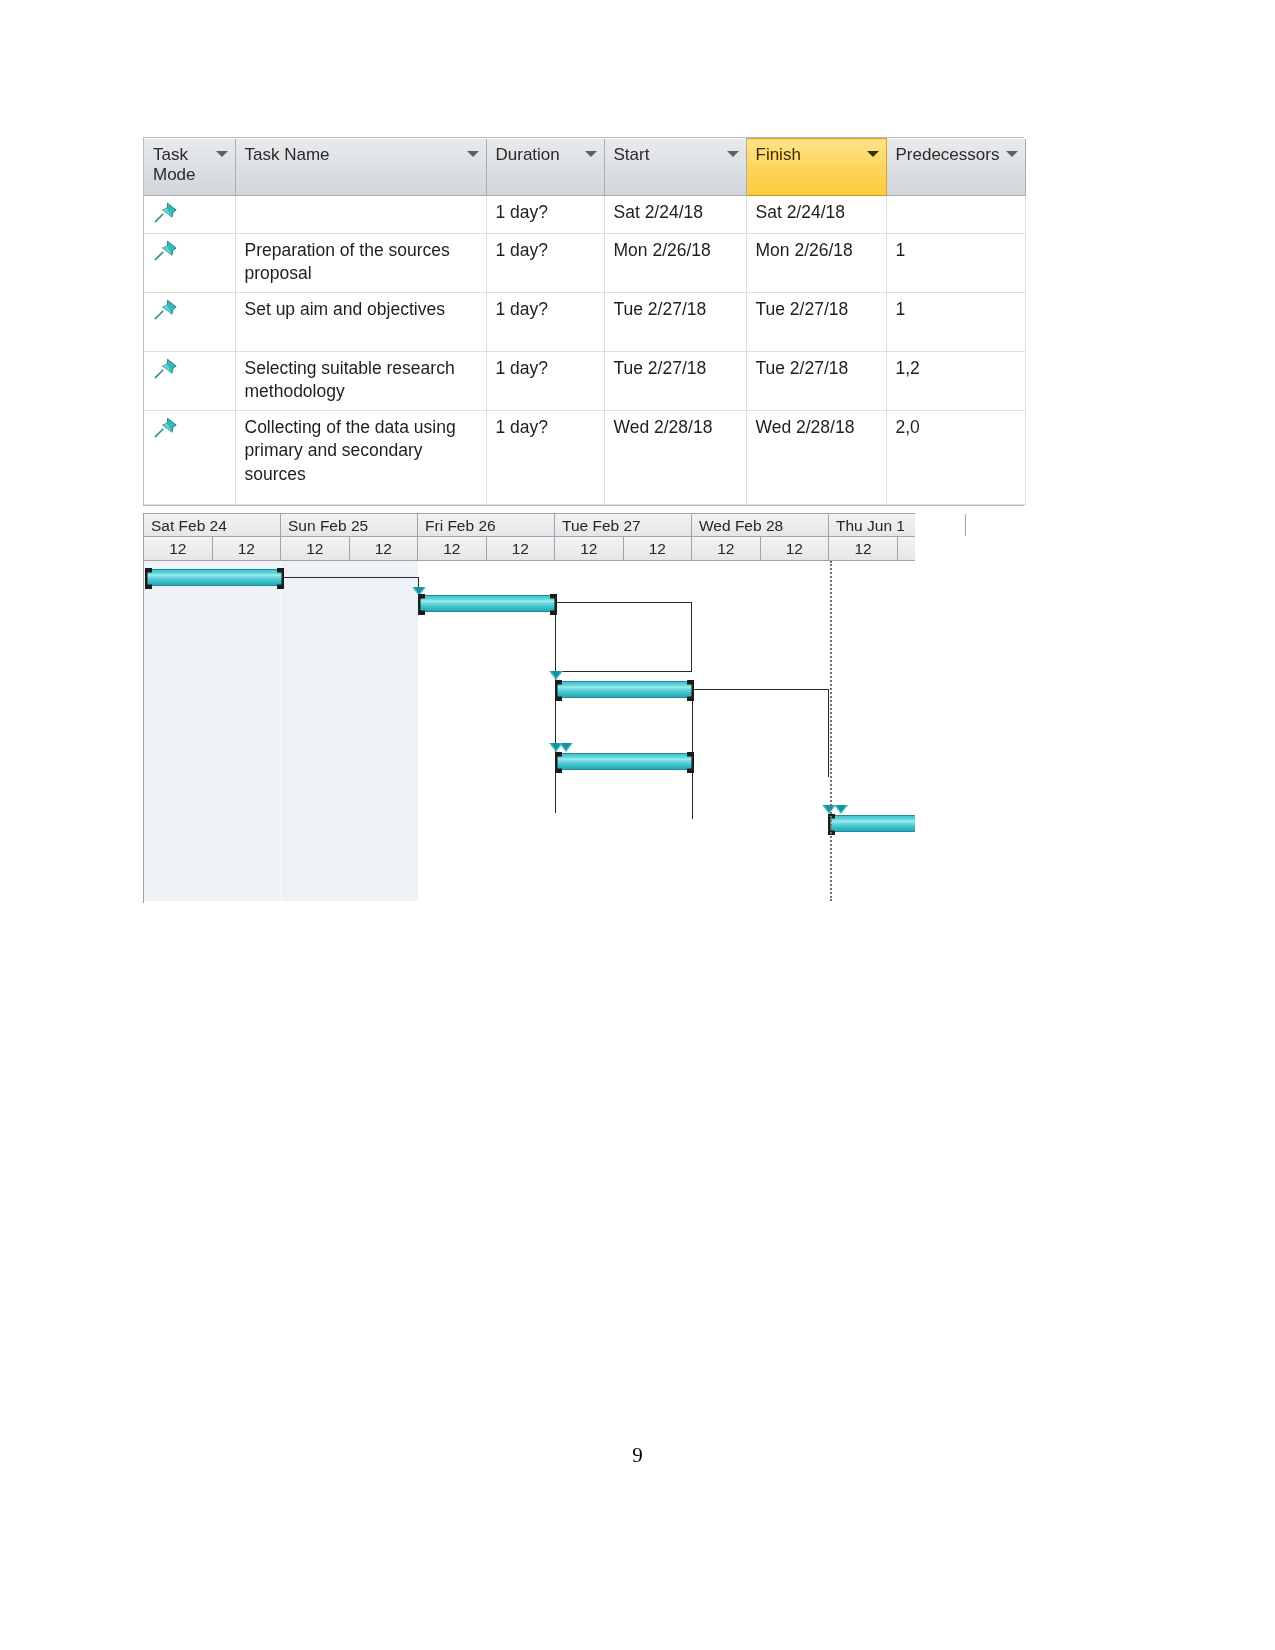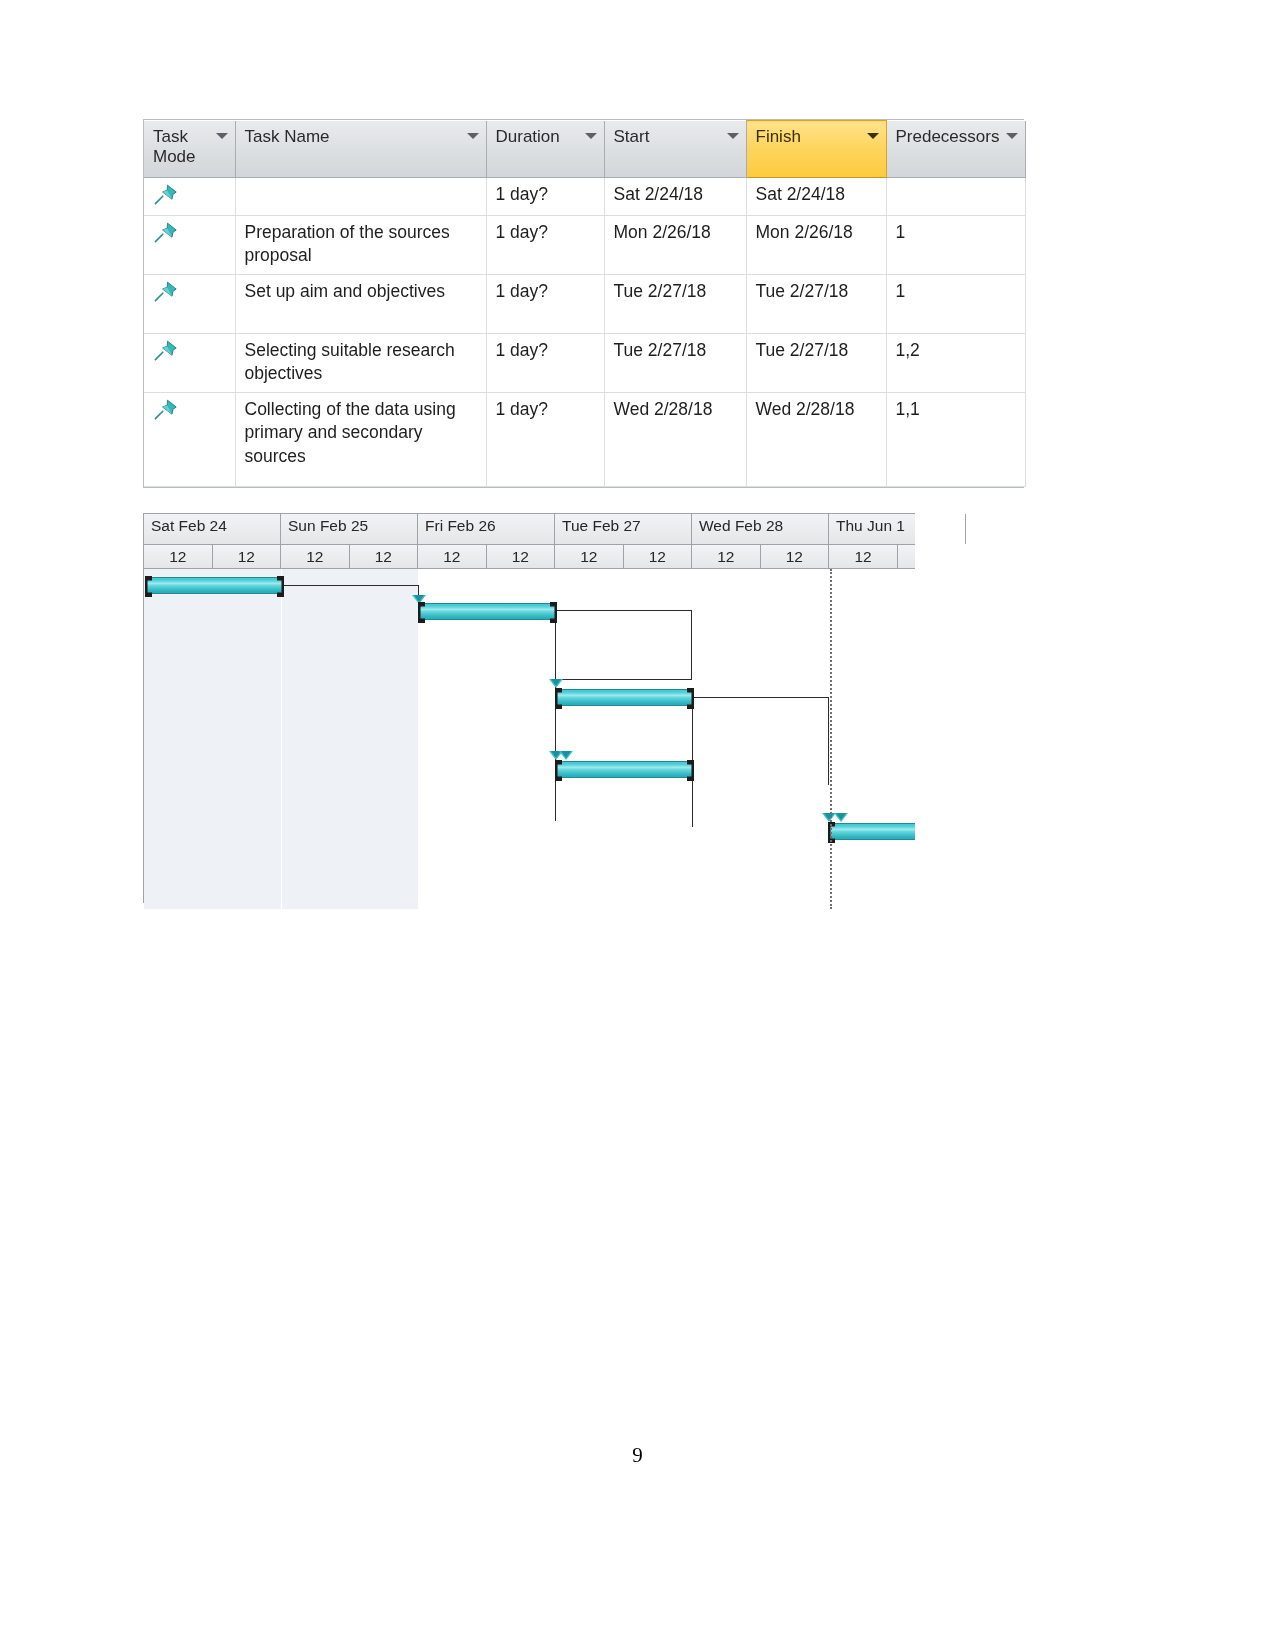--- a/index.html
+++ b/index.html
@@ -13,21 +13,21 @@
     position: relative;
     font-family: "Liberation Sans", sans-serif;
     color: #1a1a1a;
     overflow: hidden;
   }
 
   
   .task-table-wrap {
     position: absolute;
     left: 143px;
-    top: 119px;
+    top: 137px;
     width: 881px;
     border: 1px solid #b9bcc0;
     border-right: none;
     box-sizing: border-box;
     background: #fff;
   }
   table.task-table {
     border-collapse: collapse;
     width: 100%;
     table-layout: fixed;
@@ -96,21 +96,21 @@
     height: 390px;
     box-sizing: border-box;
     border-left: 1px solid #9fa3a8;
     background: #ffffff;
   }
   .ts-top, .ts-bot {
     display: flex;
     box-sizing: border-box;
   }
   .ts-top {
-    height: 32px;
+    height: 24px;
     border-top: 1px solid #9fa3a8;
     border-bottom: 1px solid #9fa3a8;
     background: linear-gradient(to bottom, #f2f3f4 0%, #e4e6e8 100%);
   }
   .ts-bot {
     height: 24px;
     border-bottom: 1px solid #9fa3a8;
     background: linear-gradient(to bottom, #f2f3f4 0%, #e4e6e8 100%);
   }
   .ts-day {
@@ -304,40 +304,40 @@
       </tr>
 
       <tr style="height:59px;">
         <td class="mode-cell">
           <svg class="pin-icon" viewBox="0 0 26 24">
             <path d="M14.5 2.2 L23.2 9.0 L20.0 11.2 L19.0 16.2 L9.6 9.0 L14.2 7.2 Z" fill="#35b8b8" stroke="#1d7d80" stroke-width="0.9"></path>
             <path d="M14.2 7.2 L19.0 16.2 L9.6 9.0 Z" fill="#6fd6d2" opacity="0.85"></path>
             <path d="M9.8 13.2 L2.4 20.6" stroke="#2c8f91" stroke-width="1.6" stroke-linecap="round" fill="none"></path>
           </svg>
         </td>
-        <td class="name-cell">Selecting suitable research objectives</td>
+        <td class="name-cell">Selecting suitable research methodology</td>
         <td>1 day?</td>
         <td>Tue 2/27/18</td>
         <td>Tue 2/27/18</td>
         <td>1,2</td>
       </tr>
 
       <tr style="height:94px;">
         <td class="mode-cell">
           <svg class="pin-icon" viewBox="0 0 26 24">
             <path d="M14.5 2.2 L23.2 9.0 L20.0 11.2 L19.0 16.2 L9.6 9.0 L14.2 7.2 Z" fill="#35b8b8" stroke="#1d7d80" stroke-width="0.9"></path>
             <path d="M14.2 7.2 L19.0 16.2 L9.6 9.0 Z" fill="#6fd6d2" opacity="0.85"></path>
             <path d="M9.8 13.2 L2.4 20.6" stroke="#2c8f91" stroke-width="1.6" stroke-linecap="round" fill="none"></path>
           </svg>
         </td>
         <td class="name-cell">Collecting of the data using primary and secondary sources</td>
         <td>1 day?</td>
         <td>Wed 2/28/18</td>
         <td>Wed 2/28/18</td>
-        <td>1,1</td>
+        <td>2,0</td>
       </tr>
 
     </tbody>
   </table>
 </div>
 
 <div class="gantt">
 
   <div class="ts-top">
     <div class="ts-day">Sat Feb 24</div>

